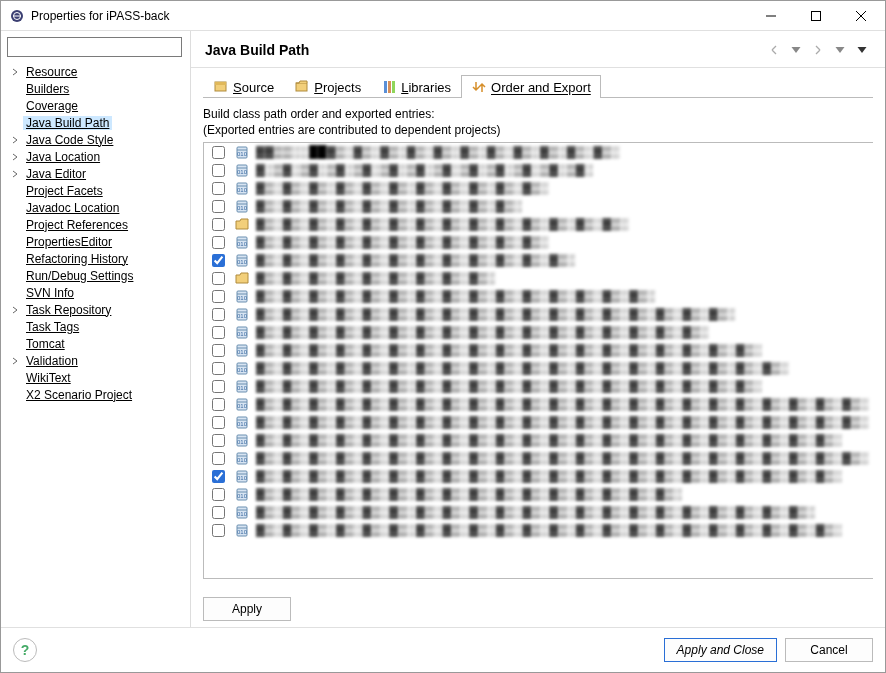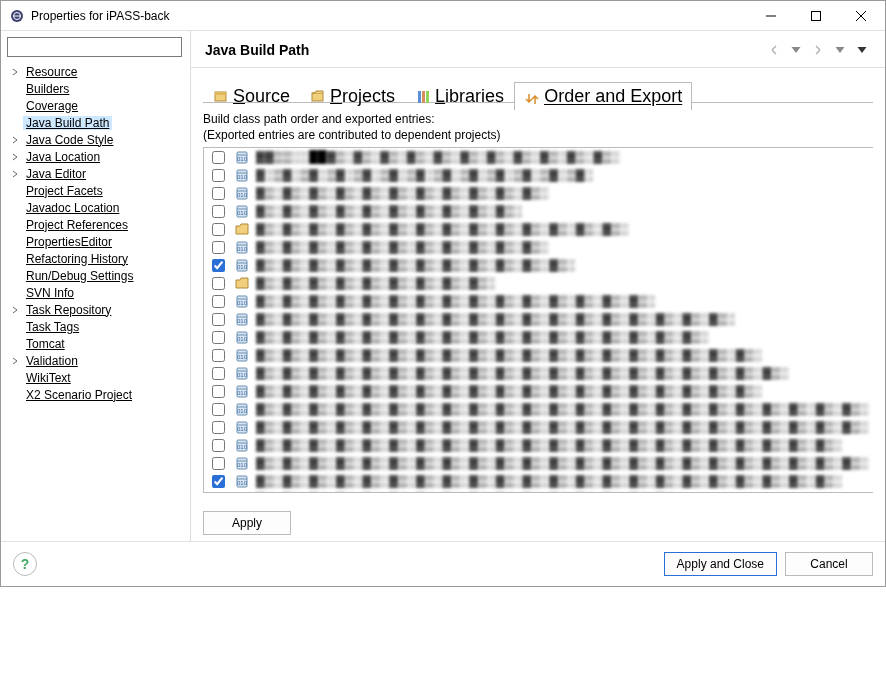--- a/index.html
+++ b/index.html
@@ -1,17 +1,17 @@
 <!DOCTYPE html>
 <html><head>
 <meta charset="utf-8">
 <style>
   * { box-sizing: border-box; font-family: "Segoe UI", Tahoma, sans-serif; }
   body { margin:0; padding:0; background:#fff; font-size:12px; color:#000; }
-  .window { width:886px; height:587px; border:1px solid #999; display:flex; flex-direction:column; }
+  .window { width:886px; height:673px; border:1px solid #999; display:flex; flex-direction:column; }
   .titlebar { height:30px; display:flex; align-items:center; padding:0 2px 0 8px; border-bottom:1px solid #e0e0e0;}
   .titlebar .icon { width:16px;height:16px; margin-right:6px; display:inline-flex;align-items:center;justify-content:center;}
   .titlebar .title{ flex:1; font-size:12px;}
   .winbtn{ width:45px;height:29px; display:flex;align-items:center;justify-content:center; }
   .winbtn svg{width:10px;height:10px;stroke:#000;stroke-width:1;fill:none;}
   .content{ flex:1; display:flex; overflow:hidden;}
   .sidebar{ width:190px; border-right:1px solid #ddd; display:flex; flex-direction:column; padding:4px 2px 2px 4px; overflow:hidden;}
   .filterbox{ margin:2px 6px 6px 2px;}
   .filterbox input{ width:100%; height:20px; border:1px solid #7a7a7a; background:#fff; font-size:12px; padding:2px 4px;}
   .tree{ flex:1; overflow:auto; padding-left:2px;text-decoration:underline;}
@@ -20,42 +20,42 @@
   .tree-item .twist svg{width:8px;height:8px;}
   .tree-item .label{ font-size:12px; padding:0 3px; }
   .tree-item.selected .label{ background:#cde8ff;}
   .main{ flex:1; display:flex; flex-direction:column; overflow:hidden;}
   .header{ padding:10px 14px 8px 14px; display:flex; align-items:center; border-bottom:1px solid #e0e0e0;}
   .header h1{ margin:0; font-size:14px; font-weight:600; flex:1;}
   .navbtns{ display:flex; gap:4px; align-items:center;}
   .navbtn{ width:18px; height:18px; display:flex; align-items:center; justify-content:center; color:#888;}
   .navbtn svg{width:12px;height:12px;}
   .tabs{ display:flex; padding:6px 12px 0 12px; gap:0;}
-  .tab{ display:flex; align-items:center; gap:4px; padding:3px 9px; border:1px solid transparent; border-bottom:none; font-size:18px; cursor:default; position:relative; top:8px;}
+  .tab{ display:flex; align-items:center; gap:4px; padding:3px 9px; border:1px solid transparent; border-bottom:none; font-size:13px; cursor:default; position:relative; top:1px;}
   .tab.active{ border-color:#bbb; background:#fff;align-items:flex-end; }
   .tab .ticon{ width:16px; height:16px; display:inline-flex; align-items:center; justify-content:center;}
   .tab-name{ }
   .tab.active .tab-name{ text-decoration: underline; text-underline-offset:2px;}
   .tab .mnemonic{ text-decoration:underline;}
   .tabstrip{ border-bottom:1px solid #bbb; margin:0 12px;}
   .tabcontent{ flex:1; padding:8px 12px 8px 12px; display:flex; flex-direction:column; overflow:hidden;}
   .desc{ font-size:12px; line-height:1.35; margin-bottom:4px;}
   .order-body{ flex:1; display:flex; gap:10px; overflow:hidden;}
   .listbox{ flex:1; border:1px solid #bbb; overflow:auto; background:#fff;}
   .entry{ display:flex; align-items:center; gap:6px; padding:1px 4px; height:18px;}
   .entry input[type=checkbox]{ width:13px; height:13px; accent-color:#2a6fd6;}
   .entry .eicon{ width:16px;height:16px;display:inline-flex;align-items:center;justify-content:center;}
   .entry .etext{ font-size:12px; white-space:nowrap; overflow:hidden; text-overflow:clip; filter: blur(1.5px); letter-spacing:0.3px;}
   .footer1{ display:flex; justify-content:flex-start; padding:10px 12px 6px;}
   .footer1 button, .footer2 button{ min-width:88px; height:24px; font-size:12px; background:#fdfdfd; border:1px solid #bbb; padding:0 12px;}
   .hr{ border:none; border-top:1px solid #e0e0e0; margin:0;}
   .footer2{ display:flex; align-items:center; padding:10px 12px;}
   .helpbtn{ width:24px;height:24px; border:1px solid #bbb; border-radius:50%; display:flex;align-items:center;justify-content:center; color:#4a6; font-weight:bold; margin-right:auto; font-size:14px;}
   .footer2 .btns{display:flex; gap:8px;}
-  .footer2 button.default{ border:1px solid #2a6fd6;}
+  .footer2 button.default{ border:1px solid #2a6fd6;font-style:italic;}
   
   .jar-icon rect{fill:#d7e4f2; stroke:#6b8fb0;}
   .jar-icon line{stroke:#6b8fb0;}
   .folder-icon path{ fill:#f2cf7a; stroke:#b08b3d;}
   .listwrap{position:relative; flex:1; display:flex;}
   .listbox::-webkit-scrollbar{ width:16px; height:16px;}
   .listbox::-webkit-scrollbar-thumb{ background:#c0c0c0; border:3px solid #fff;}
   .listbox::-webkit-scrollbar-track{ background:#fff;}
 </style>
 </head>

